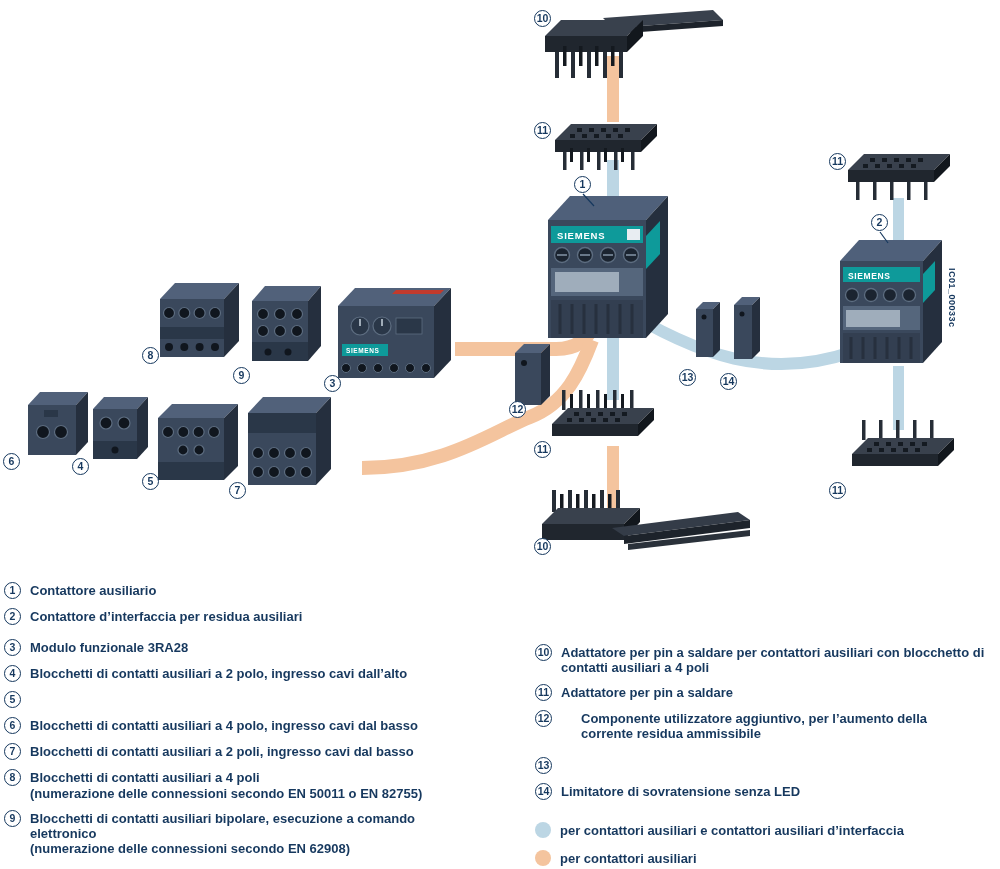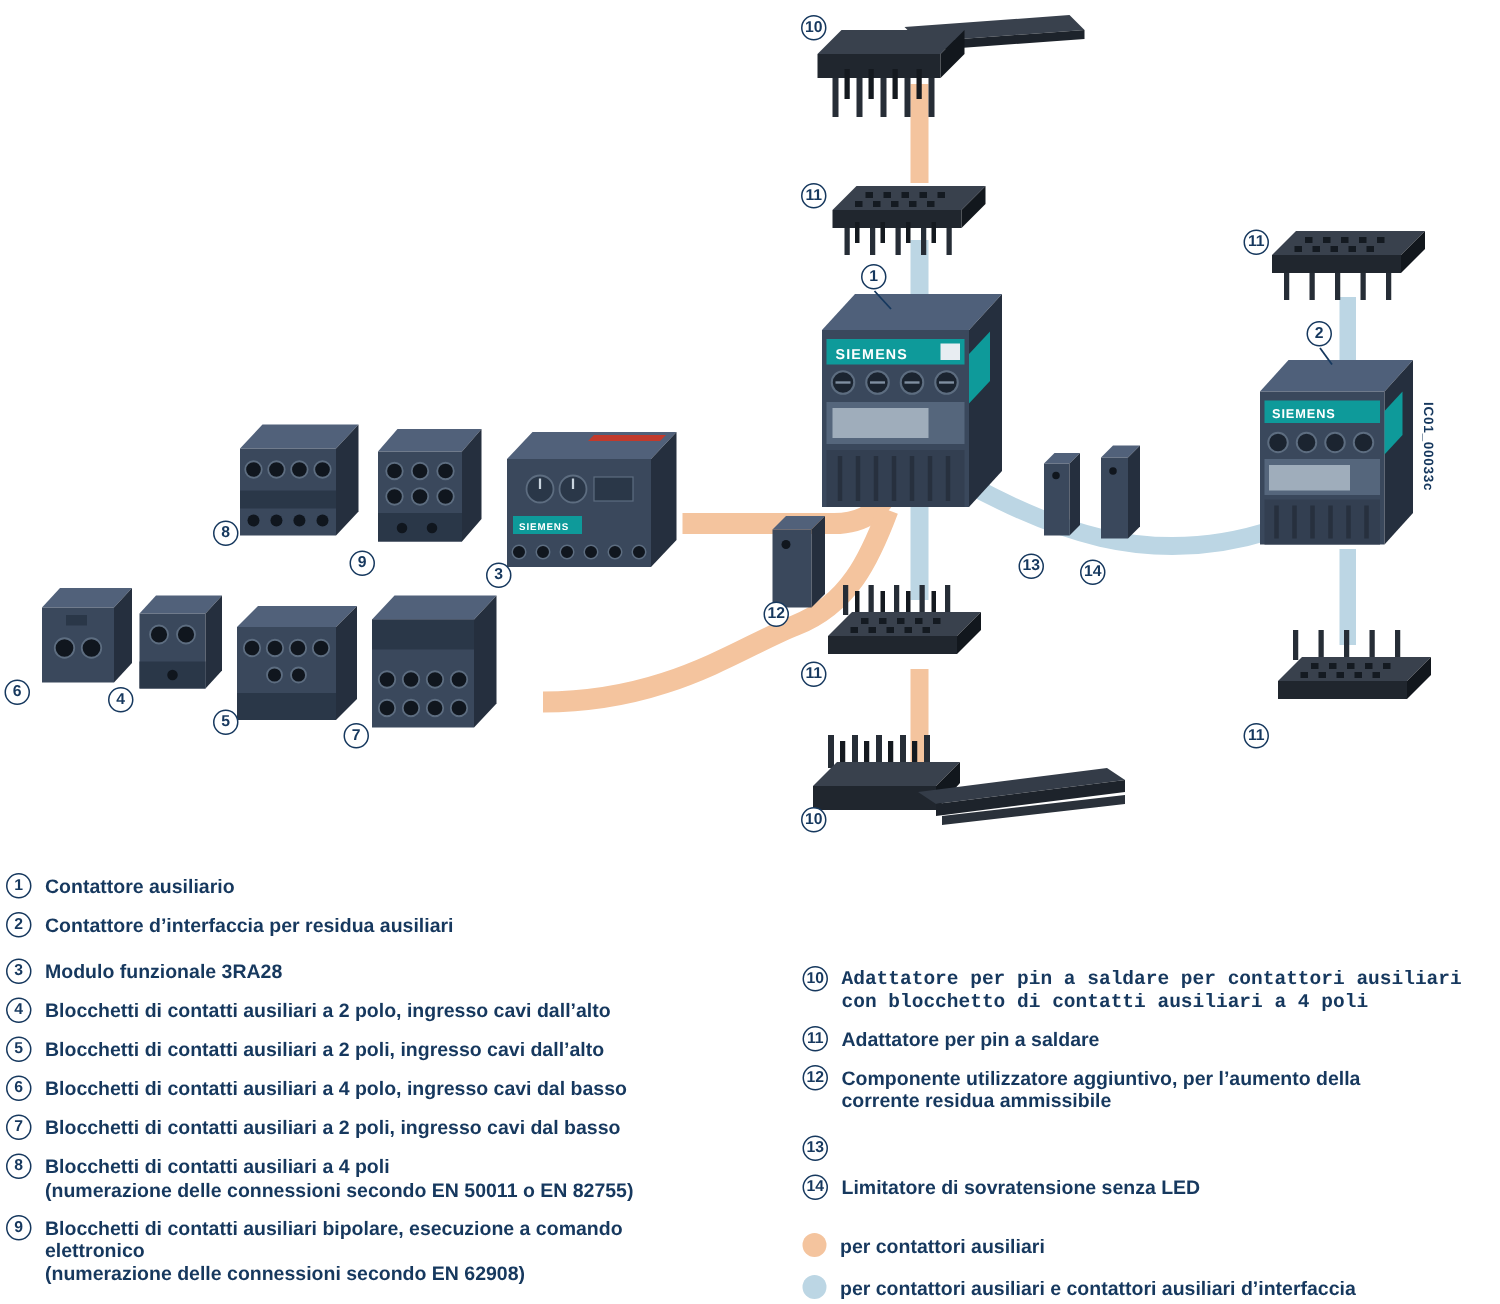--- a/index.html
+++ b/index.html
@@ -445,21 +445,20 @@
     <div class="lrow gap-before">
       <div class="cnum">3</div>
       <div class="ltext">Modulo funzionale 3RA28</div>
     </div>
     <div class="lrow">
       <div class="cnum">4</div>
       <div class="ltext">Blocchetti di contatti ausiliari a 2 polo, ingresso cavi dall’alto</div>
     </div>
     <div class="lrow">
       <div class="cnum">5</div>
-      <div class="ltext">Blocchetti di contatti ausiliari a 2 poli, ingresso cavi dall’alto</div>
     </div>
     <div class="lrow">
       <div class="cnum">6</div>
       <div class="ltext">Blocchetti di contatti ausiliari a 4 polo, ingresso cavi dal basso</div>
     </div>
     <div class="lrow">
       <div class="cnum">7</div>
       <div class="ltext">Blocchetti di contatti ausiliari a 2 poli, ingresso cavi dal basso</div>
     </div>
     <div class="lrow">
@@ -474,40 +473,40 @@
       <div class="ltext">
         <div>Blocchetti di contatti ausiliari bipolare, esecuzione a comando elettronico</div>
         <div class="sub">(numerazione delle connessioni secondo EN 62908)</div>
       </div>
     </div>
   </div>
 
   <div class="legend-col" style="left:535px; top:644px; width:460px;">
     <div class="lrow">
       <div class="cnum">10</div>
-      <div class="ltext" style="max-width:430px;font-family:Liberation Mono, monospace;">Adattatore per pin a saldare per contattori ausiliari con blocchetto di contatti ausiliari a 4 poli</div>
+      <div class="ltext" style="max-width:430px;">Adattatore per pin a saldare per contattori ausiliari con blocchetto di contatti ausiliari a 4 poli</div>
     </div>
     <div class="lrow">
       <div class="cnum">11</div>
       <div class="ltext">Adattatore per pin a saldare</div>
     </div>
     <div class="lrow" style="margin-bottom:16px;">
       <div class="cnum">12</div>
-      <div class="ltext" style="max-width:400px;">Componente utilizzatore aggiuntivo, per l’aumento della corrente residua ammissibile</div>
+      <div class="ltext" style="max-width:400px;margin-left:20px;">Componente utilizzatore aggiuntivo, per l’aumento della corrente residua ammissibile</div>
     </div>
     <div class="lrow">
       <div class="cnum">13</div>
     </div>
     <div class="lrow" style="margin-bottom:22px;">
       <div class="cnum">14</div>
       <div class="ltext">Limitatore di sovratensione senza LED</div>
     </div>
     <div class="swatch-row">
+      <div class="swatch" style="background: rgb(188, 214, 228);"></div>
+      <div class="ltext" style="padding-top:2px;">per contattori ausiliari e contattori ausiliari d’interfaccia</div>
+    </div>
+    <div class="swatch-row">
       <div class="swatch" style="background: rgb(244, 196, 158);"></div>
       <div class="ltext" style="padding-top:2px;">per contattori ausiliari</div>
     </div>
-    <div class="swatch-row">
-      <div class="swatch" style="background: rgb(188, 214, 228);"></div>
-      <div class="ltext" style="padding-top:2px;">per contattori ausiliari e contattori ausiliari d’interfaccia</div>
-    </div>
   </div>
 
 </div>
 
 </body></html>

